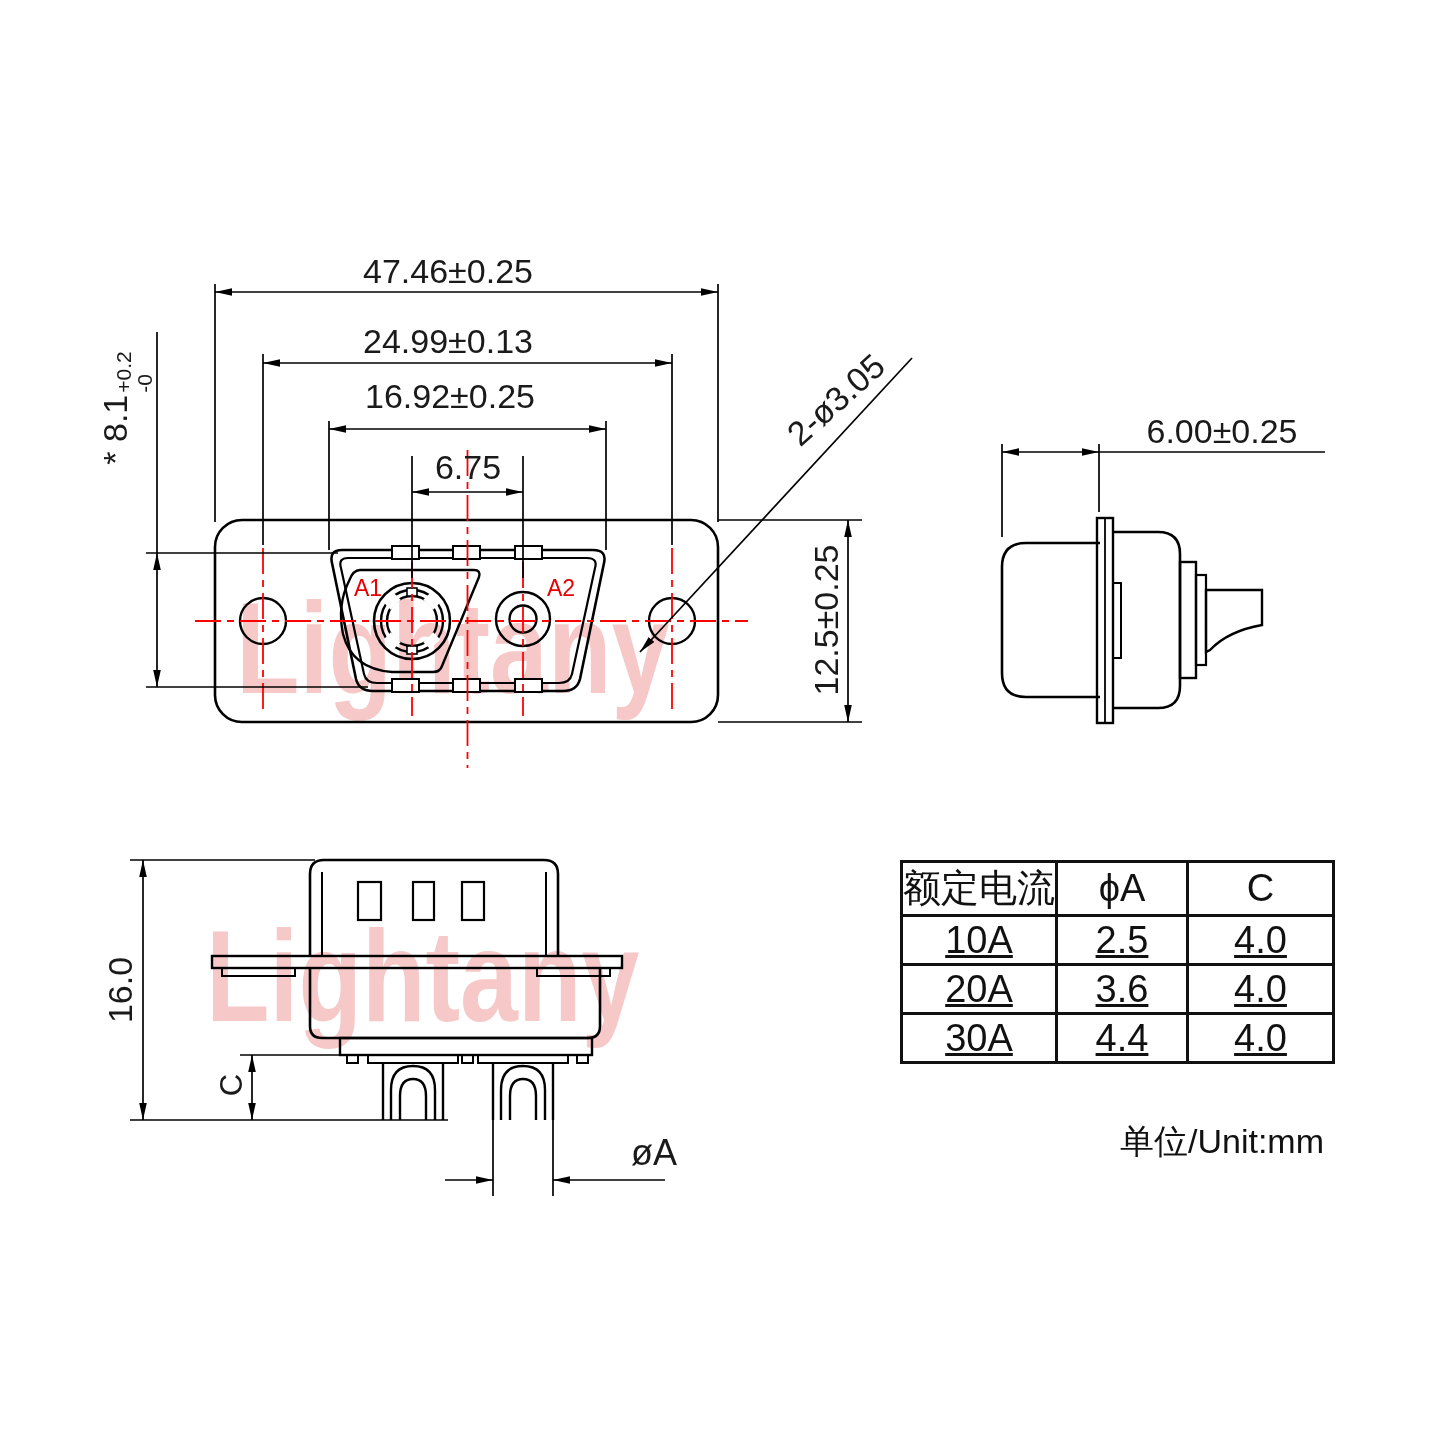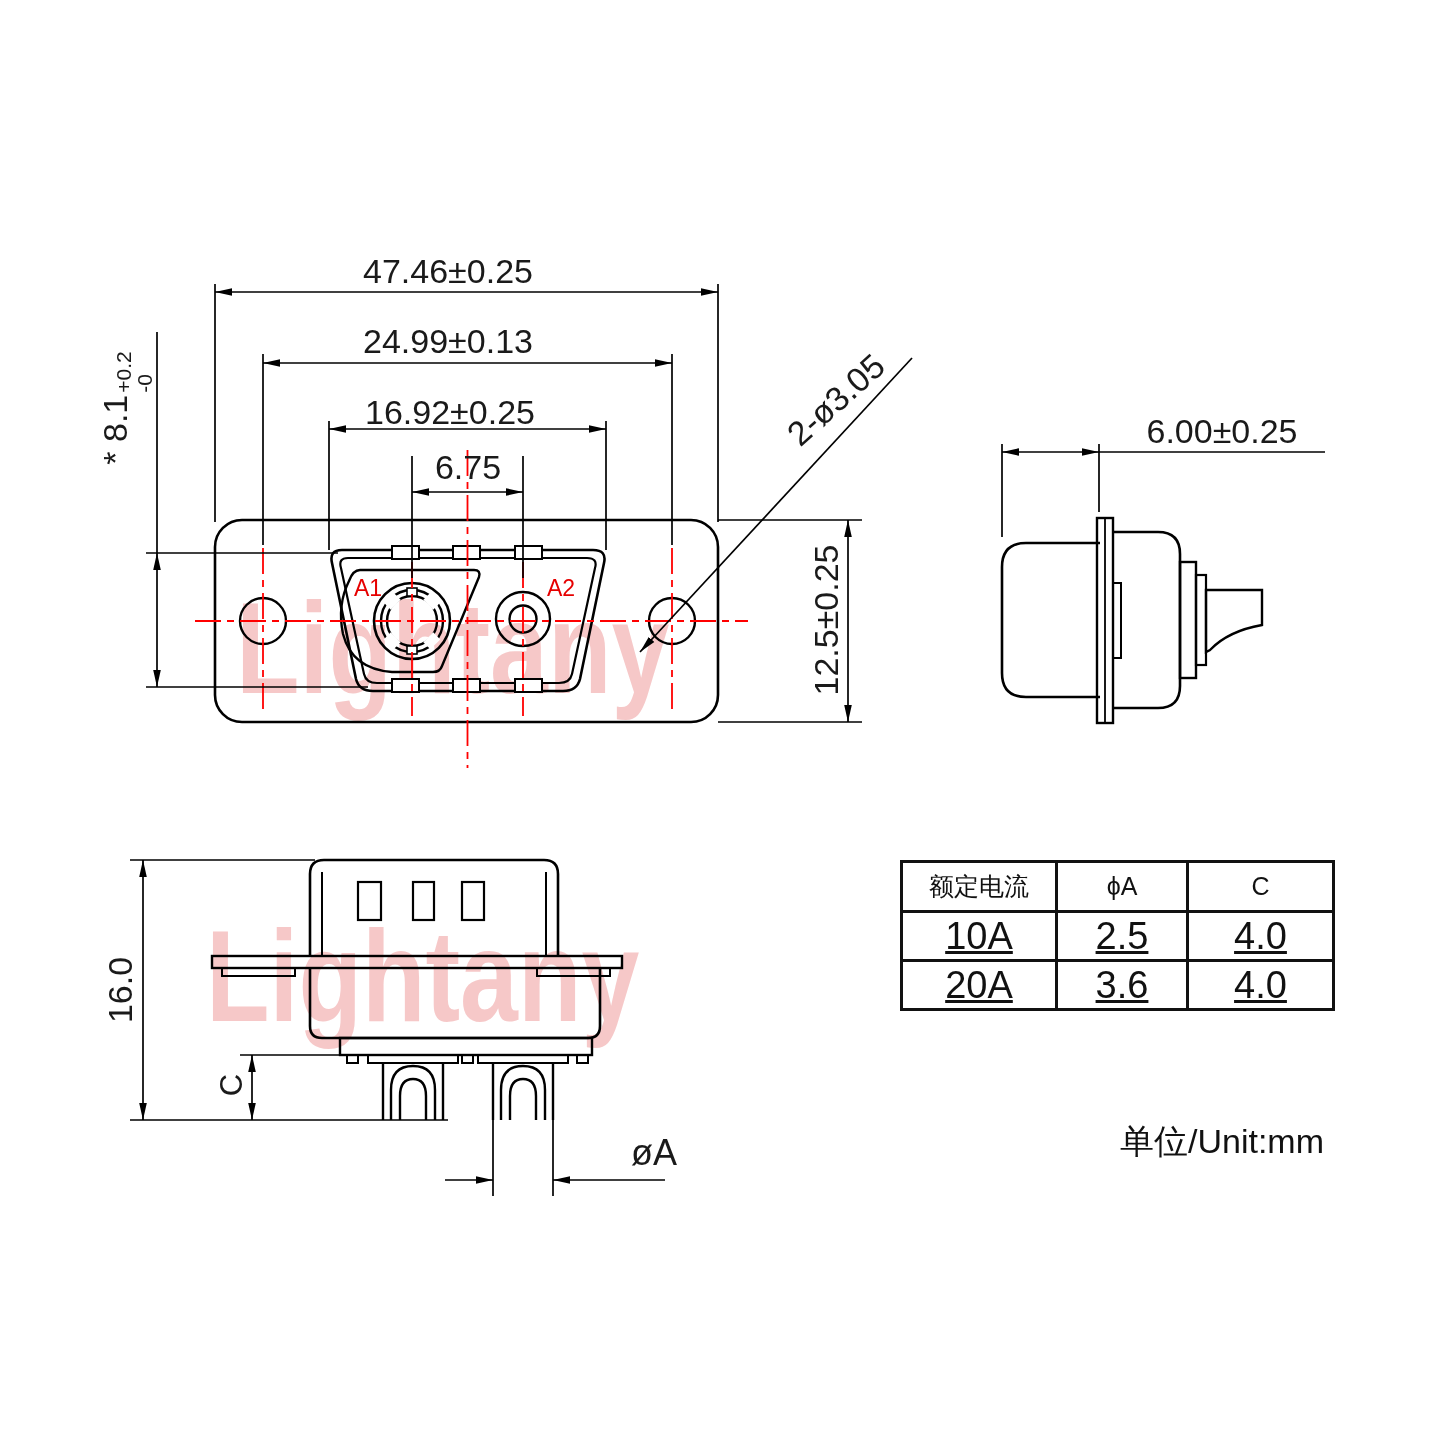--- a/index.html
+++ b/index.html
@@ -14,21 +14,21 @@
   .rot90{transform:translate(-50%,-50%) rotate(-90deg);}
   .rot45{transform:translate(-50%,-50%) rotate(-42deg);}
   .dim .tolstack{display:inline-flex;flex-direction:column;font-size:21px;line-height:1.02;
                  vertical-align:-4px;margin-left:2px;}
   .contact-label{position:absolute;font-size:23px;color:#e60000;transform:translate(-50%,-50%);}
   .small-dim{font-size:31px;}
   .big-dim{font-size:36px;margin-left:28px;}
   table.spec{position:absolute;left:900px;top:860px;border-collapse:collapse;table-layout:fixed;}
   table.spec td{border:3px solid #111;text-align:center;vertical-align:middle;
                 font-size:38px;color:#111;padding:0;}
-  table.spec tr.hdr td{font-size:25px;height:47px;}
+  table.spec tr.hdr td{font-size:38px;height:47px;}
   table.spec tr.row td{height:46px;text-decoration:underline;}
   .unit-note{position:absolute;left:900px;top:1119px;width:424px;text-align:right;
              font-size:34px;color:#111;}
 </style>
 </head>
 <body>
 
 <div id="stage">
 
   <div class="watermark" style="left:236px;top:574px;">Lightany</div>
@@ -172,21 +172,21 @@
         <path d="M493,1120 V1196"></path>
           <path d="M553,1120 V1196"></path>
         <path d="M445,1180 H493" marker-end="url(#ah)"></path>
         <path d="M665,1180 L553,1180" marker-end="url(#ah)"></path>
       </g>
     </g>
   </svg>
 
   <div class="dim" style="left:448px;top:271px;">47.46±0.25</div>
   <div class="dim" style="left:448px;top:341px;">24.99±0.13</div>
-  <div class="dim" style="left:450px;top:412px;">16.92±0.25</div>
+  <div class="dim" style="left:450px;top:396px;">16.92±0.25</div>
   <div class="dim" style="left:468px;top:467px;">6.75</div>
 
   <div class="dim rot90" style="left:126px;top:408px;">
     <span>* 8.1</span><span class="tolstack">
         <span>+0.2</span>
         <span>-0</span>
       </span>
   </div>
 
   <div class="dim rot90" style="left:826px;top:620px;">12.5±0.25</div>
@@ -209,18 +209,23 @@
     <tr class="row">
       <td>10A</td>
       <td>2.5</td>
       <td>4.0</td>
     </tr>
     <tr class="row">
       <td>20A</td>
       <td>3.6</td>
       <td>4.0</td>
     </tr>
+    <tr class="row">
+      <td>30A</td>
+      <td>4.4</td>
+      <td>4.0</td>
+    </tr>
   </tbody>
     </table>
 
   <div class="unit-note">单位/Unit:mm</div>
 
 </div>
 
 </body></html>

